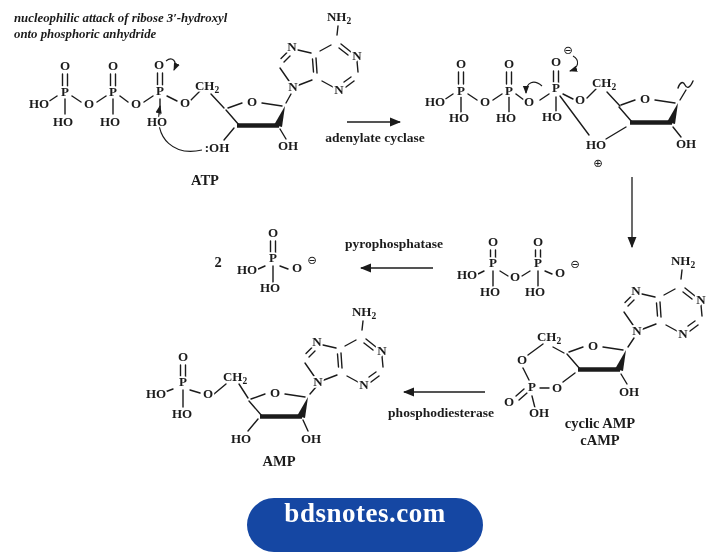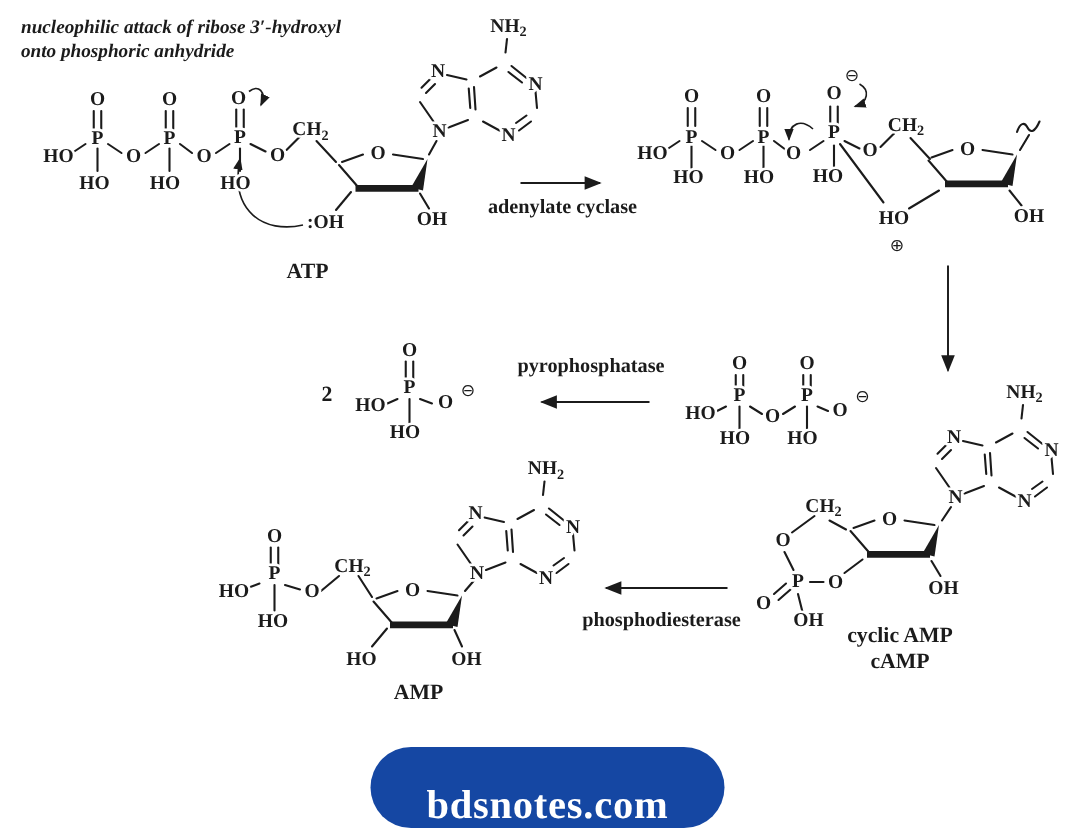--- a/index.html
+++ b/index.html
@@ -17,21 +17,21 @@
   .molname { font-family:"Liberation Serif",serif; font-weight:bold; font-size:14.5px; text-anchor:middle; }
   .caption { font-family:"Liberation Serif",serif; font-weight:bold; font-style:italic; font-size:12.8px; }
   .bond  { stroke:var(--ink); stroke-width:1.4; fill:none; stroke-linecap:round; }
   .bondbold { stroke:var(--ink); stroke-width:4.5; fill:none; }
   .wedge { fill:var(--ink); stroke:none; }
   .arrowline { stroke:var(--ink); stroke-width:1.3; fill:none; }
   .curve { stroke:var(--ink); stroke-width:1.1; fill:none; }
   .ah { fill:var(--ink); }
   .brand-button { position:absolute; left:247px; top:498px; width:236px; height:54px;
           background:var(--button_bg); border-radius:27px; display:flex;
-          align-items:flex-end; justify-content:center; cursor:pointer; }
+          align-items:flex-start; justify-content:center; cursor:pointer; }
   .brand-button span { color:var(--button_text); font-family:"Liberation Serif",serif;
           font-weight:bold; font-size:27px; letter-spacing:0.5px; }
 </style>
 </head>
 <body>
 
 <svg width="713" height="556" viewBox="0 0 713 556">
   <defs>
     <marker id="ah" viewBox="0 0 10 8" refX="9" refY="4" markerWidth="9" markerHeight="7" orient="auto-start-reverse">
       <path class="ah" d="M0,0 L10,4 L0,8 z"></path>

